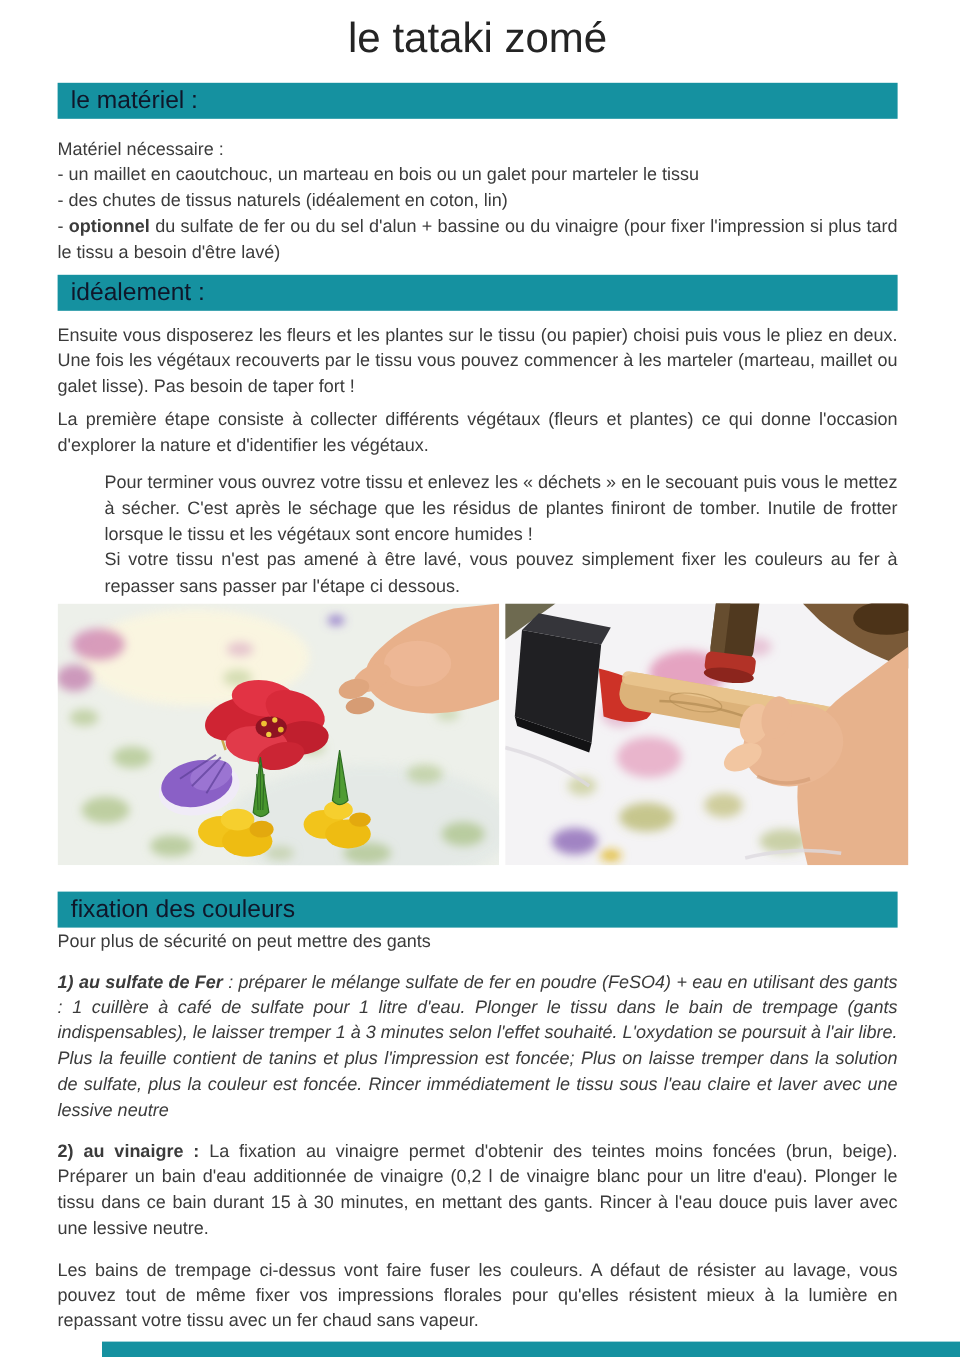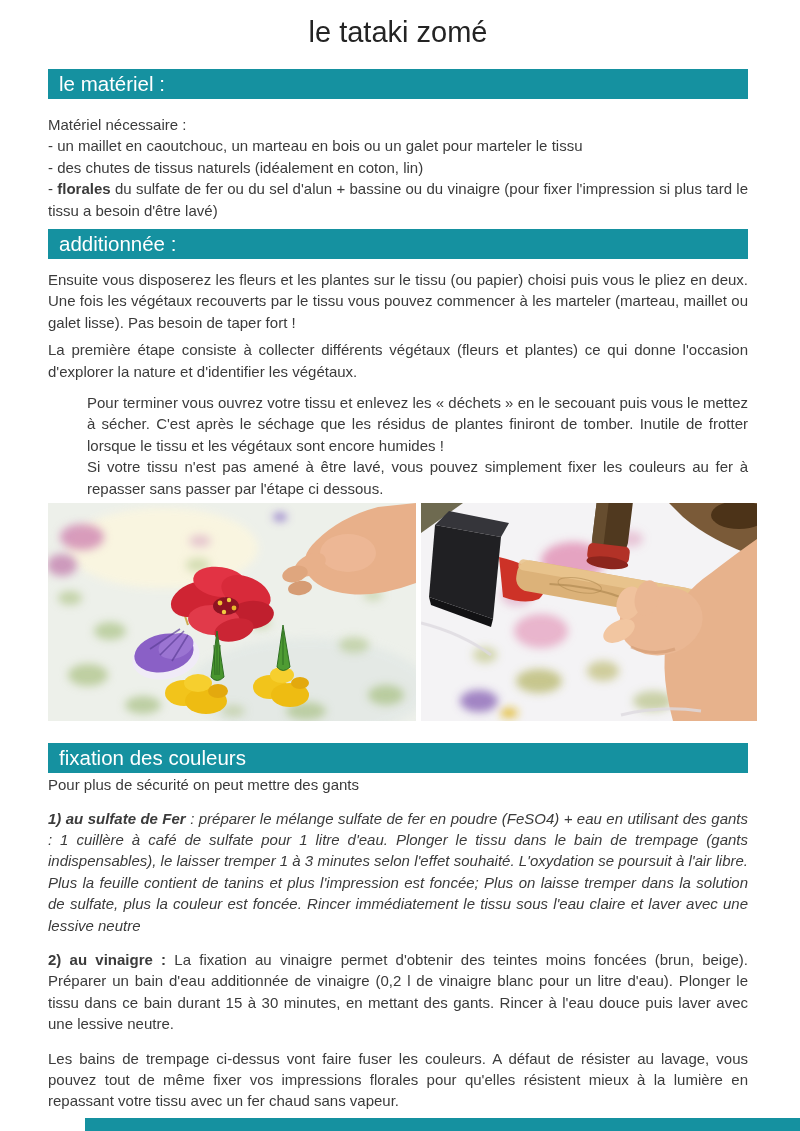--- a/index.html
+++ b/index.html
@@ -6,26 +6,26 @@
   .page{
     position:relative;
     width:800px;height:1131px;
     background:#ffffff;
     overflow:hidden;
     font-family:"Liberation Sans","DejaVu Sans",sans-serif;
     color:#3b3b3b;
   }
   .content{margin-left:48px;width:700px;}
   .title{
-    font-weight:400;font-size:29px;line-height:36px;
+    font-weight:400;font-size:35px;line-height:36px;
     text-align:center;color:#242424;margin:14px 0 0;
   }
   .bar{
     background:var(--accent,#1591a0);
-    color:#ffffff;font-size:20.5px;line-height:30px;height:30px;
+    color:#0f172a;font-size:20.5px;line-height:30px;height:30px;
     padding-left:11px;box-sizing:border-box;font-weight:400;
   }
   .b1{margin-top:19px;}
   .b2{margin-top:8px;}
   .b3{margin-top:22px;}
   p{margin:0;font-size:15px;line-height:21.4px;}
   strong{font-weight:bold;}
   .just{text-align:justify;}
   .prelines{white-space:pre-line;}
   .mat{margin-top:15px;}
@@ -50,24 +50,24 @@
   <div class="content">
 
     <h1 class="title">le tataki zomé</h1>
 
     <div class="bar b1">le matériel :</div>
 
     <div class="mat">
       <p>Matériel nécessaire :</p>
       <p>- un maillet en caoutchouc, un marteau en bois ou un galet pour marteler le tissu</p>
       <p>- des chutes de tissus naturels (idéalement en coton, lin)</p>
-      <p class="just"><span>- </span><strong>florales</strong><span> du sulfate de fer ou du sel d'alun + bassine ou du vinaigre (pour fixer l'impression si plus tard le tissu a besoin d'être lavé)</span></p>
+      <p class="just"><span>- </span><strong>optionnel</strong><span> du sulfate de fer ou du sel d'alun + bassine ou du vinaigre (pour fixer l'impression si plus tard le tissu a besoin d'être lavé)</span></p>
     </div>
 
-    <div class="bar b2">additionnée :</div>
+    <div class="bar b2">idéalement :</div>
 
     <p class="just p2">Ensuite vous disposerez les fleurs et les plantes sur le tissu (ou papier) choisi puis vous le pliez en deux. Une fois les végétaux recouverts par le tissu vous pouvez commencer à les marteler (marteau, maillet ou galet lisse).  Pas besoin de taper fort !</p>
     <p class="just p1">La première étape consiste à collecter différents végétaux (fleurs et plantes) ce qui donne l'occasion d'explorer la nature et d'identifier les végétaux.</p>
     <p class="just p3 prelines">Pour terminer vous ouvrez votre tissu et enlevez les « déchets »  en le secouant puis vous le mettez à sécher. C'est après le séchage que les résidus de plantes finiront de tomber. Inutile de frotter lorsque le tissu et les végétaux sont encore humides !
 Si votre tissu n'est pas amené à être lavé, vous pouvez simplement fixer les couleurs au fer à repasser sans passer par l'étape ci dessous.</p>
 
     <div class="photos">
 
       <svg class="photo" width="368" height="218" viewBox="0 0 368 218" role="img" aria-label="Main d'enfant disposant des fleurs rouge, violette et jaunes sur un tissu taché de vert et de rose">
         <defs>

